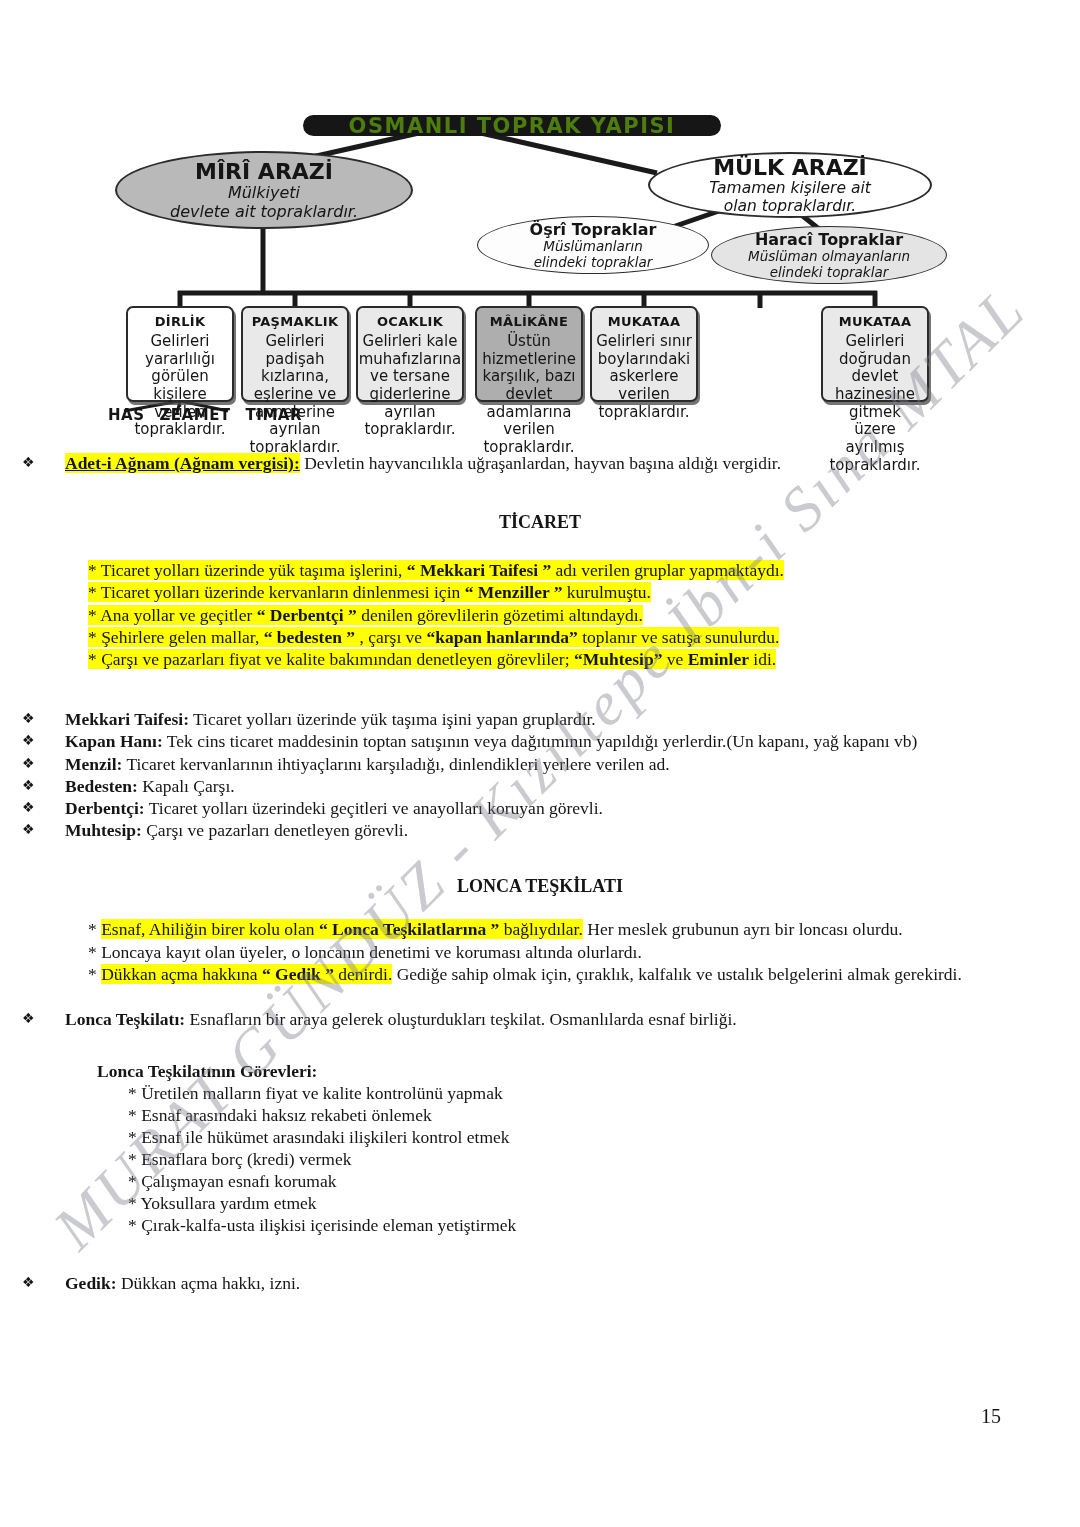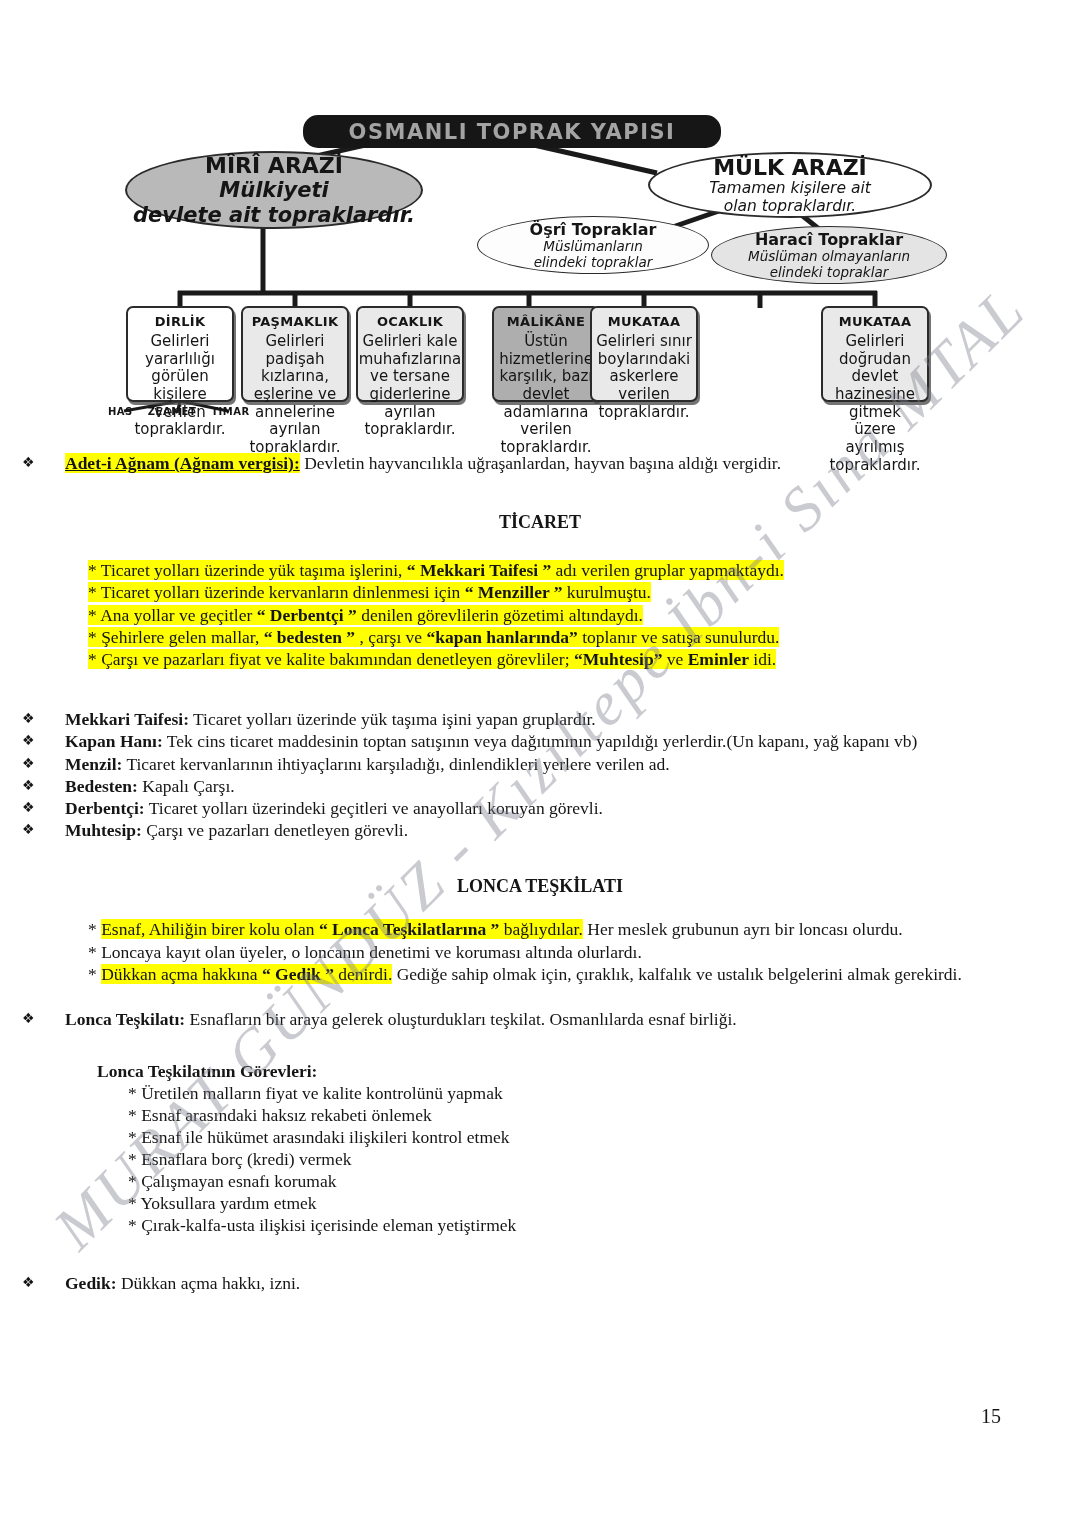--- a/index.html
+++ b/index.html
@@ -13,35 +13,35 @@
     position:absolute; left:540px; top:768px; z-index:8;
     transform:translate(-50%,-50%) rotate(-44.7deg);
     font-family:"Liberation Serif", serif; font-style:italic;
     font-size:62px; letter-spacing:4px; white-space:nowrap;
     color:rgba(122,124,138,0.40); pointer-events:none;
   }
   
   .diagram { position:absolute; inset:0; font-family:"DejaVu Sans", sans-serif; }
   .connectors { position:absolute; left:0; top:0; z-index:1; }
   .banner {
-    position:absolute; left:303px; top:115px; width:418px; height:33px; z-index:2;
-    background:#161616; border-radius:15px; color:#a3a3a3;
+    position:absolute; left:303px; top:115px; width:418px; height:21px; z-index:2;
+    background:#161616; border-radius:15px; color:#4d7c0f;
     display:flex; align-items:center; justify-content:center;
     font-weight:bold; font-size:21px; letter-spacing:1.5px;
   }
   .ellipse {
     position:absolute; z-index:2; border:2px solid #2b2b2b; border-radius:50%;
     display:flex; flex-direction:column; align-items:center; justify-content:center;
     text-align:center; box-sizing:border-box;
   }
   .el-title { font-weight:bold; }
   .el-desc  { font-style:italic; white-space:pre-line; line-height:1.15; }
-  #el-miri   { left:125px; top:151px; width:298px; height:78px; background:#b9b9b9; }
+  #el-miri   { left:115px; top:151px; width:298px; height:78px; background:#b9b9b9; }
   #el-miri .el-title { font-size:22px; }
-  #el-miri .el-desc  { font-size:21px;font-weight:bold; }
+  #el-miri .el-desc  { font-size:16px; }
   #el-mulk   { left:648px; top:152px; width:284px; height:66px; background:#ffffff; }
   #el-mulk .el-title { font-size:22px; }
   #el-mulk .el-desc  { font-size:15.5px; }
   #el-osri   { left:477px; top:216px; width:232px; height:58px; background:#fdfdfd; border-width:1.5px; }
   #el-haraci { left:711px; top:226px; width:236px; height:58px; background:#e4e4e4; border-width:1.5px; }
   .ellipse.small .el-title { font-size:16px; }
   .ellipse.small .el-desc  { font-size:13.5px; }
   .lbox {
     position:absolute; top:306px; width:108px; height:96px; z-index:2;
     border:2px solid #2b2b2b; border-radius:7px;
@@ -49,21 +49,21 @@
     display:flex; flex-direction:column; align-items:center;
     padding-top:6px; box-sizing:border-box; text-align:center;
   }
   .sh-white { background:#ffffff; }
   .sh-light { background:#e9e9e9; }
   .sh-dark  { background:#aeaeae; }
   .lbox .bt { font-size:13px; font-weight:bold; letter-spacing:.3px; }
   .lbox .bd { font-size:15px; line-height:1.18; padding:4px 3px 0; }
   .hzt {
     position:absolute; left:108px; top:406px; z-index:2;
-    font-weight:bold; font-size:10px; letter-spacing:.5px; display:flex; gap:15px;
+    font-weight:bold; font-size:15px; letter-spacing:.5px; display:flex; gap:15px;
   }
   
   .txt { position:absolute; z-index:3; font-size:17.5px; }
   .defrow { position:relative; padding-left:65px; height:22.3px; line-height:22.3px; white-space:nowrap; }
   .defrow .bullet { position:absolute; left:22px; top:0; font-size:14px; }
   .center-h { left:0; width:100%; text-align:center; font-weight:bold; font-size:18px; }
   .starline { height:22.3px; line-height:22.3px; white-space:nowrap; }
   .hl { background:#ffff00; }
   #agnam        { left:0; top:452px; }
   #ticaret-h    { top:512px; }
@@ -138,21 +138,21 @@
       <span class="bd">Gelirleri yararlılığı görülen kişilere verilen topraklardır.</span>
     </div>
     <div class="lbox sh-light" style="left:241px;">
       <span class="bt">PAŞMAKLIK</span>
       <span class="bd">Gelirleri padişah kızlarına, eşlerine ve annelerine ayrılan topraklardır.</span>
     </div>
     <div class="lbox sh-light" style="left:356px;">
       <span class="bt">OCAKLIK</span>
       <span class="bd">Gelirleri kale muhafızlarına ve tersane giderlerine ayrılan topraklardır.</span>
     </div>
-    <div class="lbox sh-dark" style="left:492px;">
+    <div class="lbox sh-dark" style="left:475px;">
       <span class="bt">MÂLİKÂNE</span>
       <span class="bd">Üstün hizmetlerine karşılık, bazı devlet adamlarına verilen topraklardır.</span>
     </div>
     <div class="lbox sh-light" style="left:590px;">
       <span class="bt">MUKATAA</span>
       <span class="bd">Gelirleri sınır boylarındaki askerlere verilen topraklardır.</span>
     </div>
     <div class="lbox sh-light" style="left:821px;">
       <span class="bt">MUKATAA</span>
       <span class="bd">Gelirleri doğrudan devlet hazinesine gitmek üzere ayrılmış topraklardır.</span>

